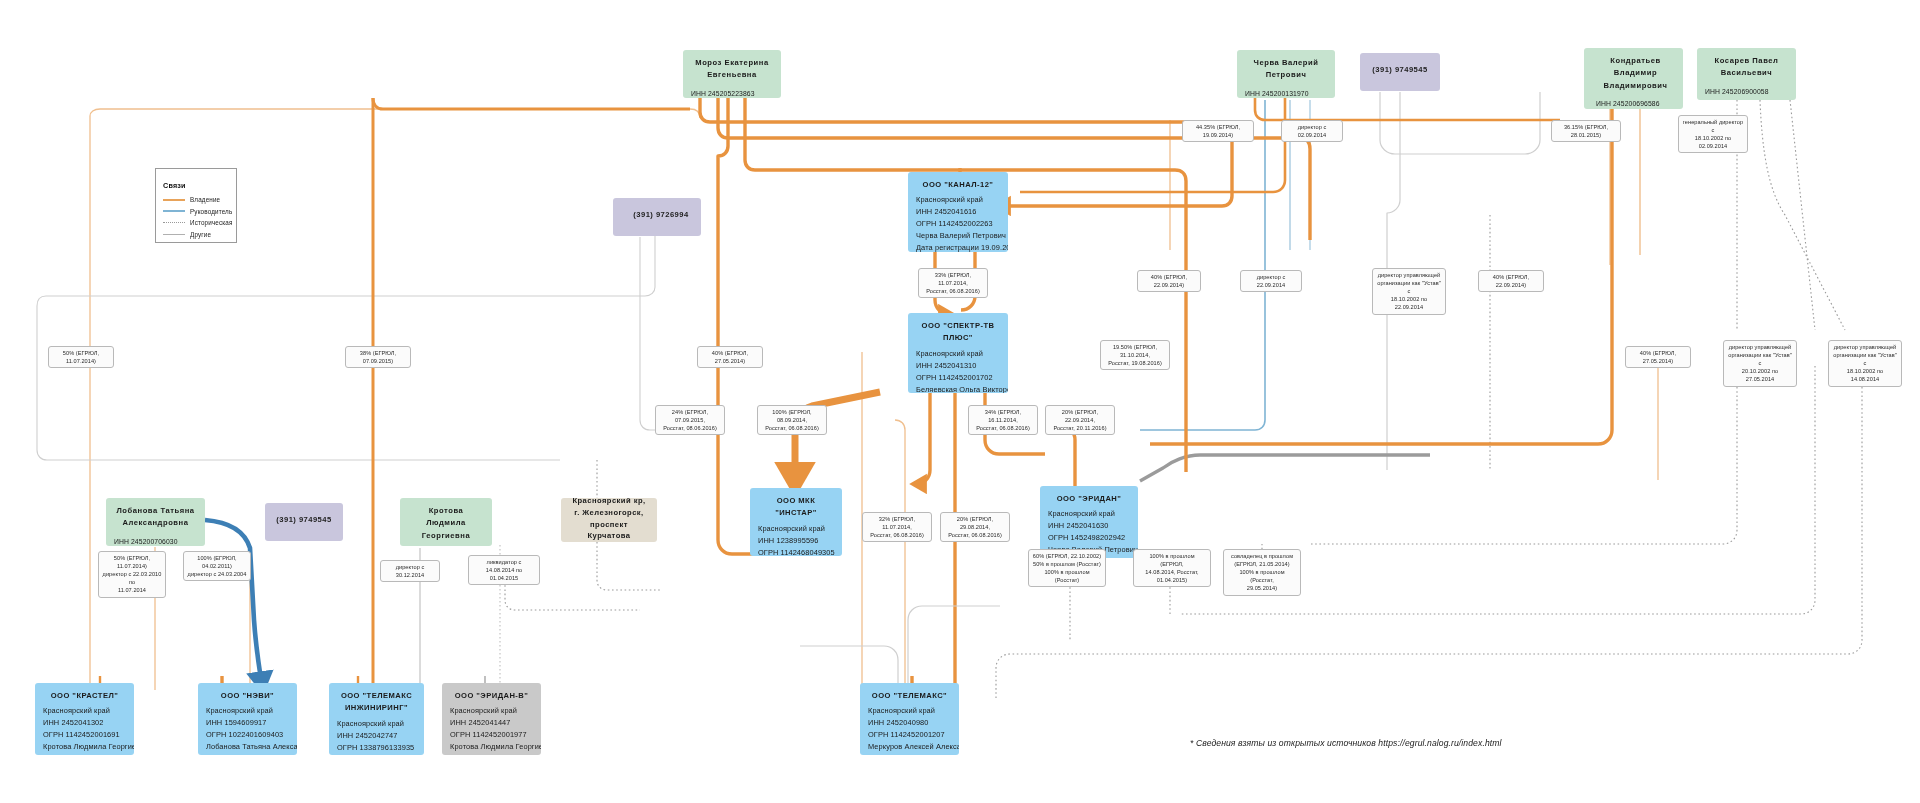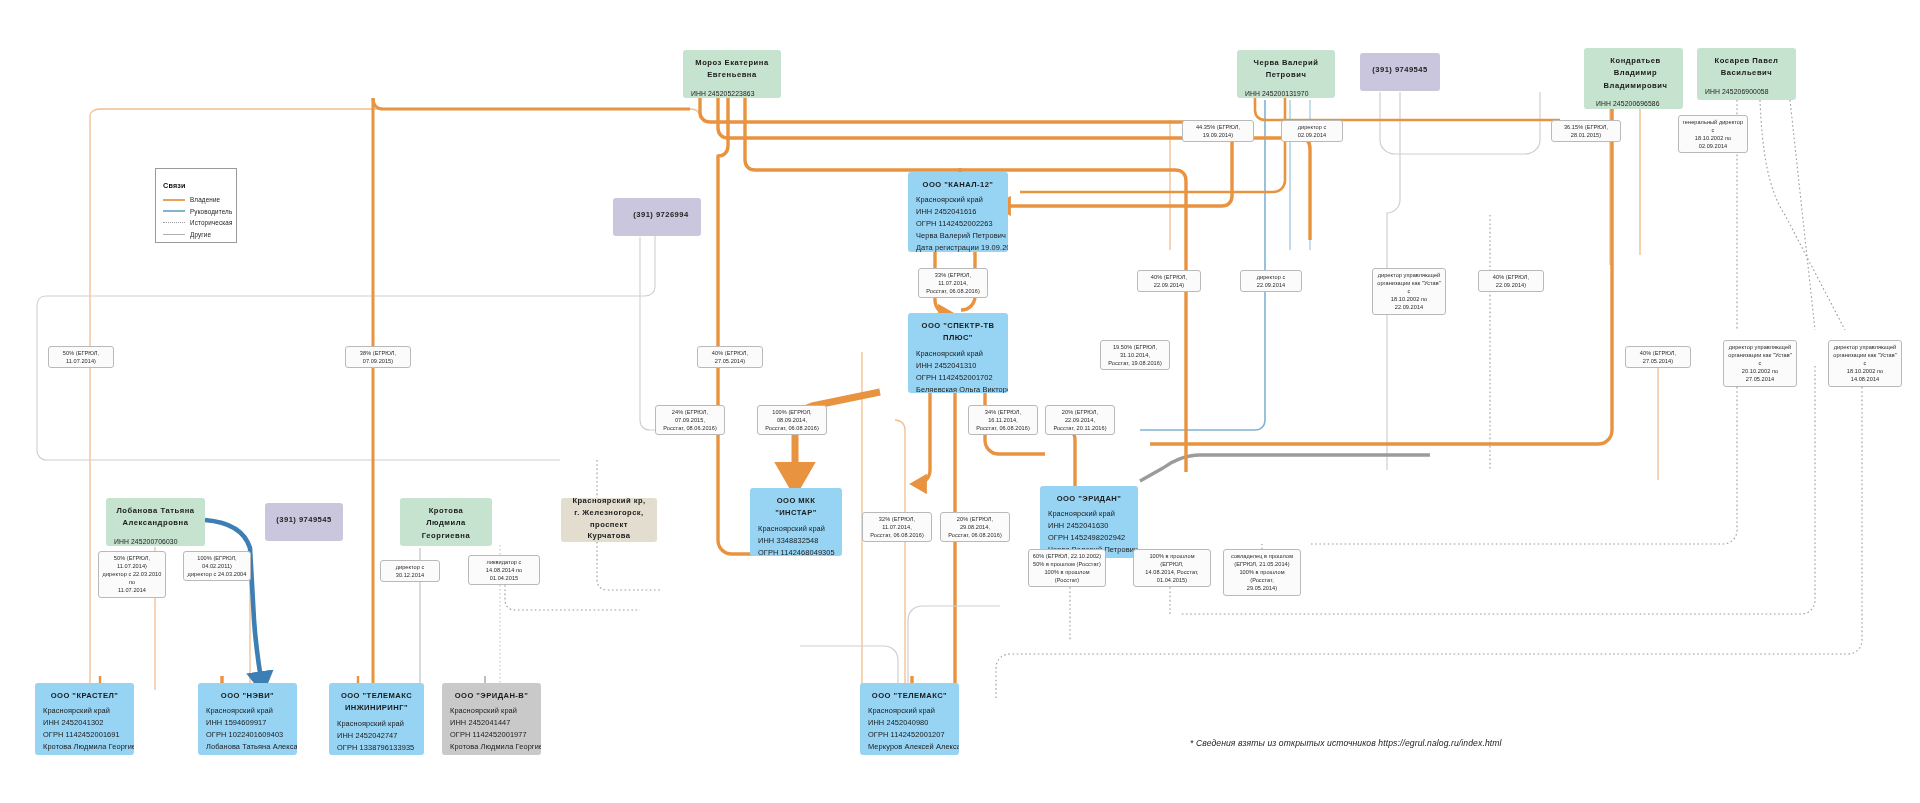--- a/index.html
+++ b/index.html
@@ -255,21 +255,21 @@
       <div class="node n-org" style="left: 908px; top: 313px; width: 100px; height: 80px;">
         <div class="title">ООО  "СПЕКТР-ТВ ПЛЮС"</div>
         <div class="line">Красноярский край</div>
         <div class="line">ИНН 2452041310</div>
         <div class="line">ОГРН 1142452001702</div>
         <div class="line">Беляевская Ольга Викторовна</div>
       </div>
       <div class="node n-org" style="left: 750px; top: 488px; width: 92px; height: 68px;">
         <div class="title">ООО МКК "ИНСТАР"</div>
         <div class="line">Красноярский край</div>
-        <div class="line">ИНН 3348832548</div>
+        <div class="line">ИНН 1238995596</div>
         <div class="line">ОГРН 1142468049305</div>
       </div>
       <div class="node n-org" style="left: 1040px; top: 486px; width: 98px; height: 72px;">
         <div class="title">ООО  "ЭРИДАН"</div>
         <div class="line">Красноярский край</div>
         <div class="line">ИНН 2452041630</div>
         <div class="line">ОГРН 1452498202942</div>
         <div class="line">Черва Валерий Петрович</div>
         <div class="line">Дата регистрации 22.09.2014</div>
       </div>

